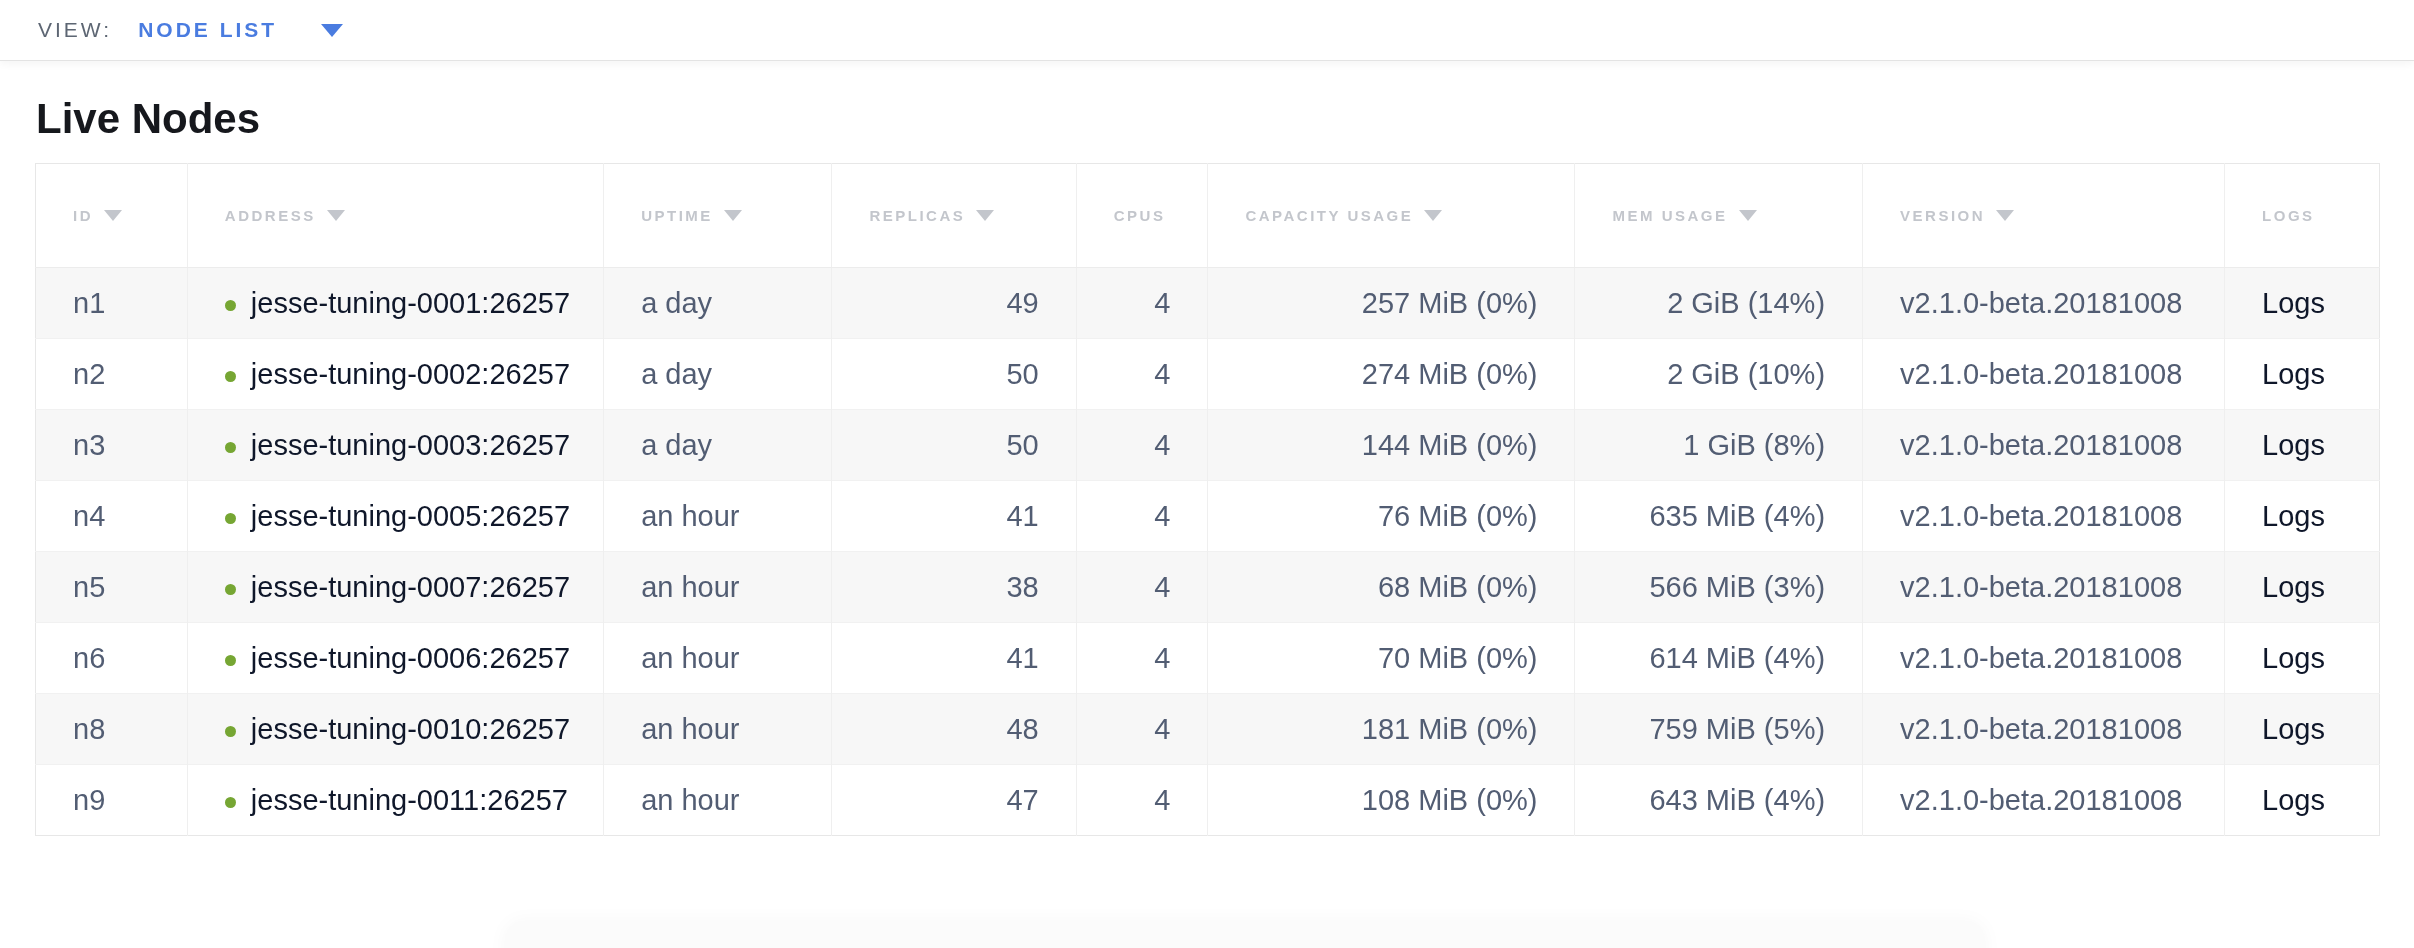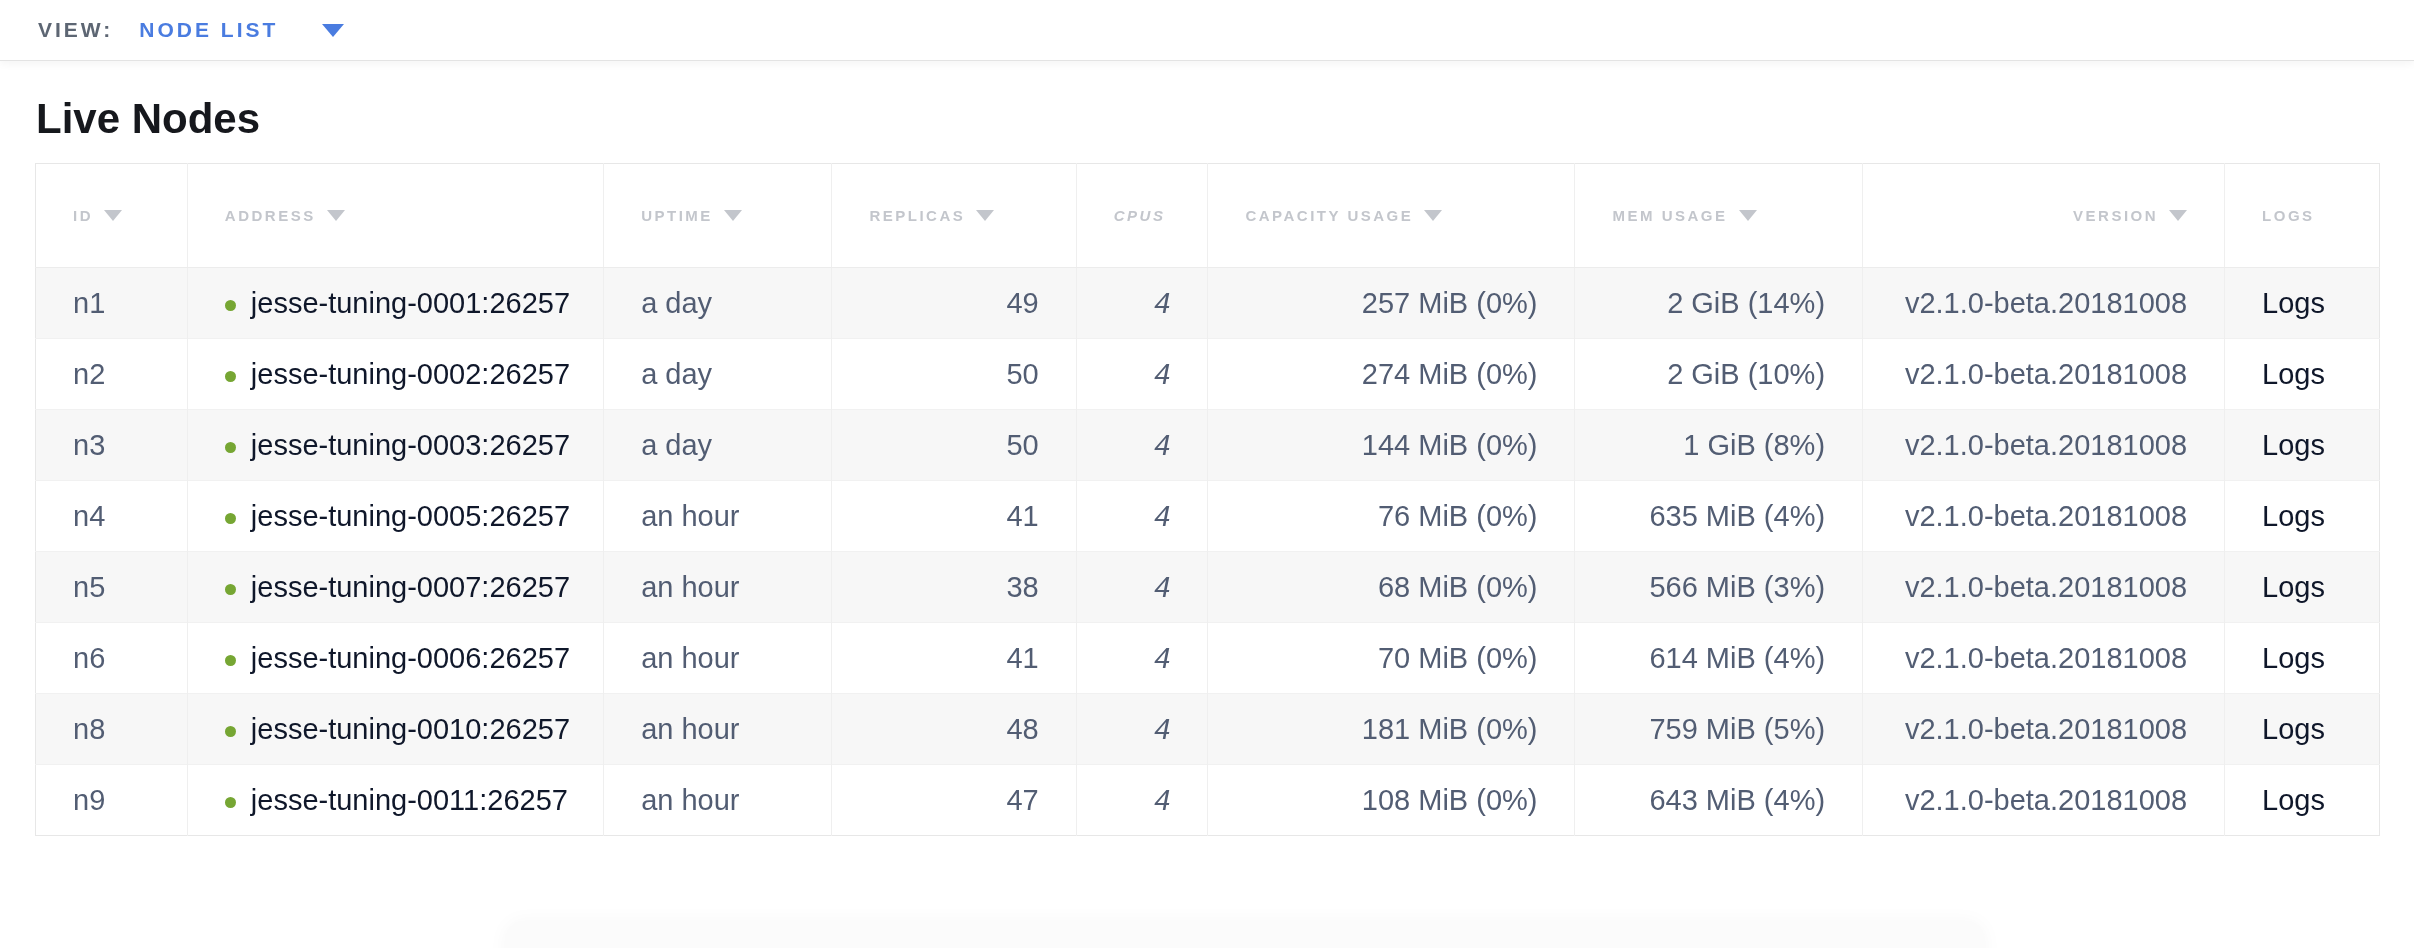--- a/index.html
+++ b/index.html
@@ -15,21 +15,21 @@
     height: 61px;
     background: #ffffff;
     border-bottom: 1px solid #e3e3e3;
     box-shadow: 0 3px 8px rgba(0,0,0,0.045);
     display: flex;
     align-items: center;
     padding-left: 38px;
   }
   .view-label {
     font-size: 21px;
-    font-weight: bold;
+    font-weight: normal;
     letter-spacing: 3px;
     color: #5d6673;
   }
   .view-dropdown {
     display: inline-flex;
     align-items: center;
     margin-left: 26px;
     cursor: pointer;
     gap: 24px;
   }
@@ -107,24 +107,24 @@
   a.addr, a.logs {
     color: #0f172a;
     text-decoration: none;
     cursor: pointer;
   }
   
   .col-id       { width: 151px; }
   .col-address  { width: 414px; }
   .col-uptime   { width: 227px; }
   .col-replicas { width: 243px; }
-  .col-cpus     { width: 131px; font-style: italic; }
+  .col-cpus     { width: 131px; }
   .col-capacity { width: 365px; }
   .col-mem      { width: 286px; }
-  .col-version  { width: 360px; text-align: right; }
+  .col-version  { width: 360px; }
   .col-logs     { width: 154px; margin-left: 10px; }
   
   .bottom-shadow {
     position: absolute;
     left: 505px; top: 921px;
     width: 1480px; height: 70px;
     border-radius: 18px;
     background: #fbfbfb;
     box-shadow: 0 0 20px rgba(0,0,0,0.035);
   }

